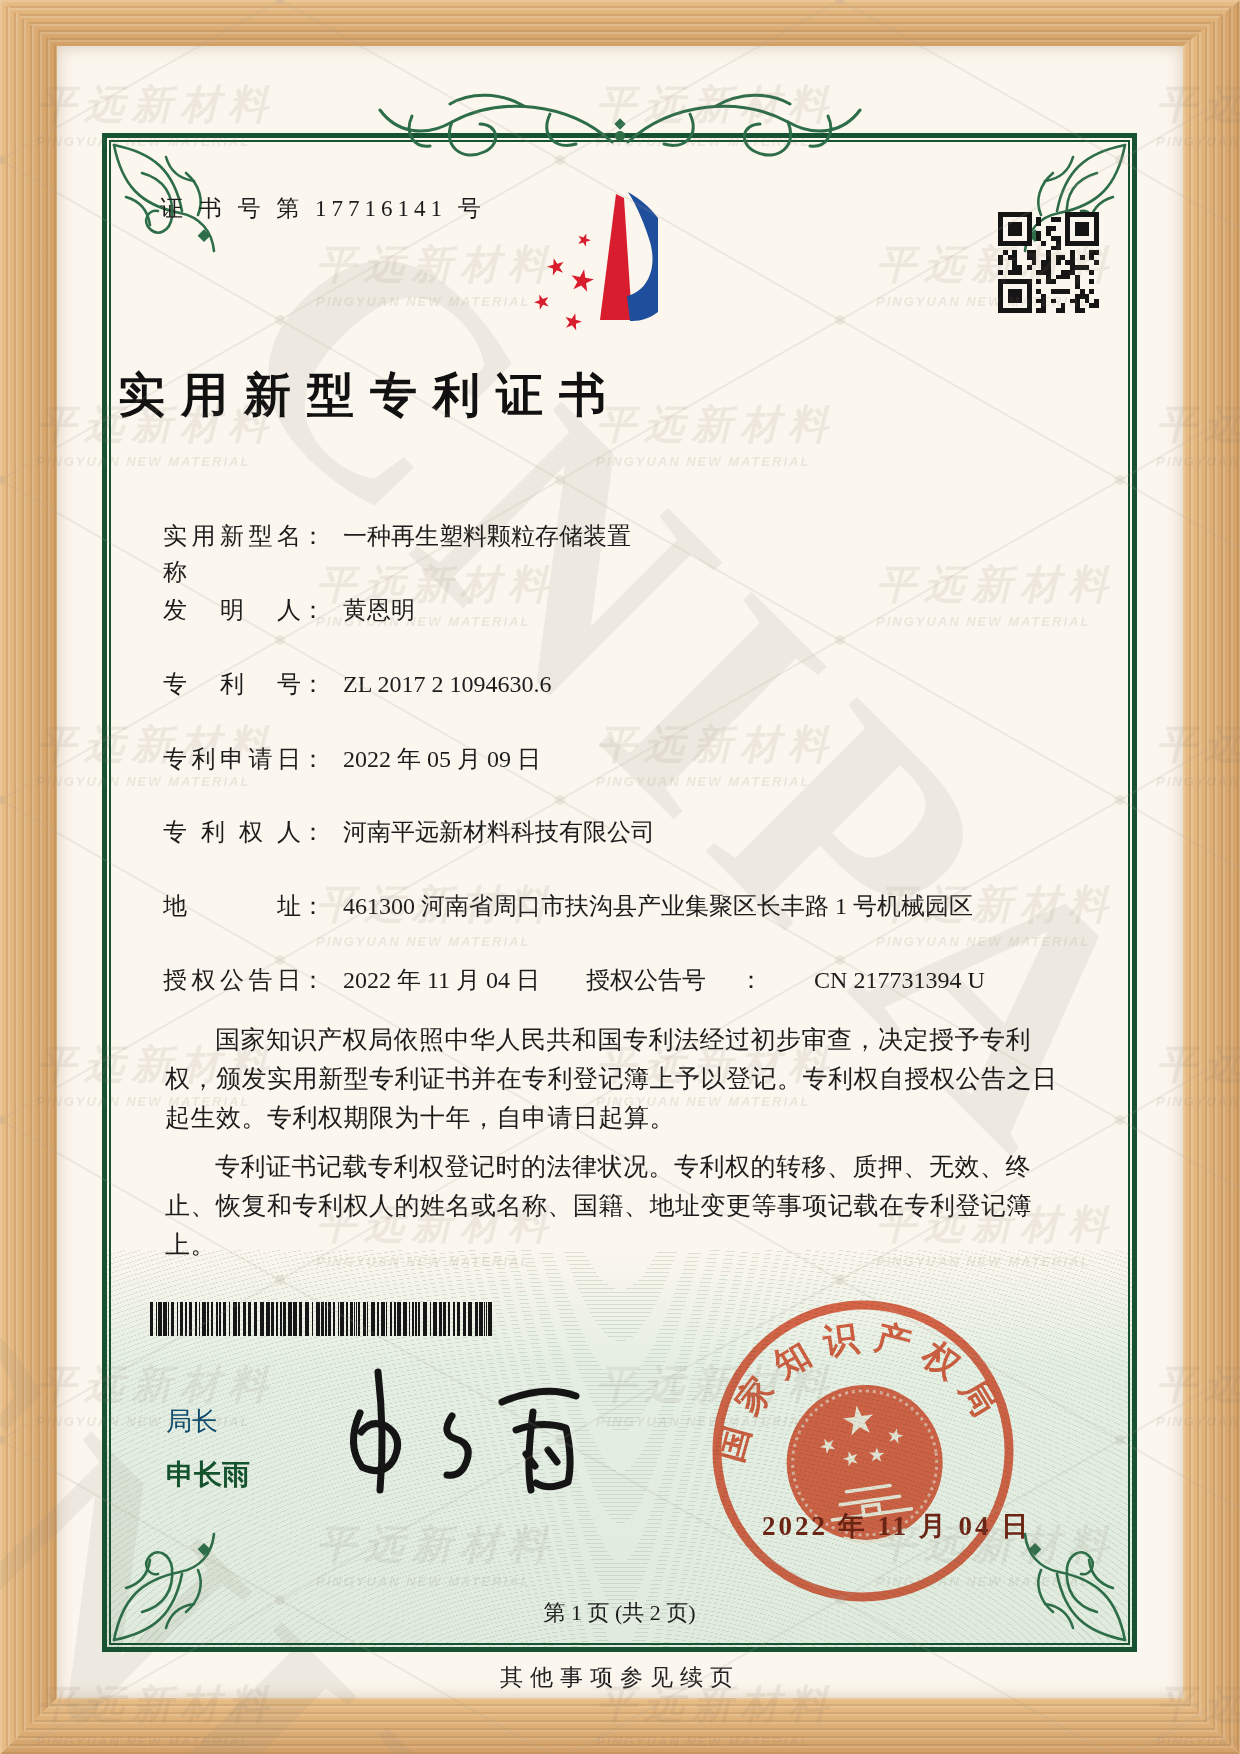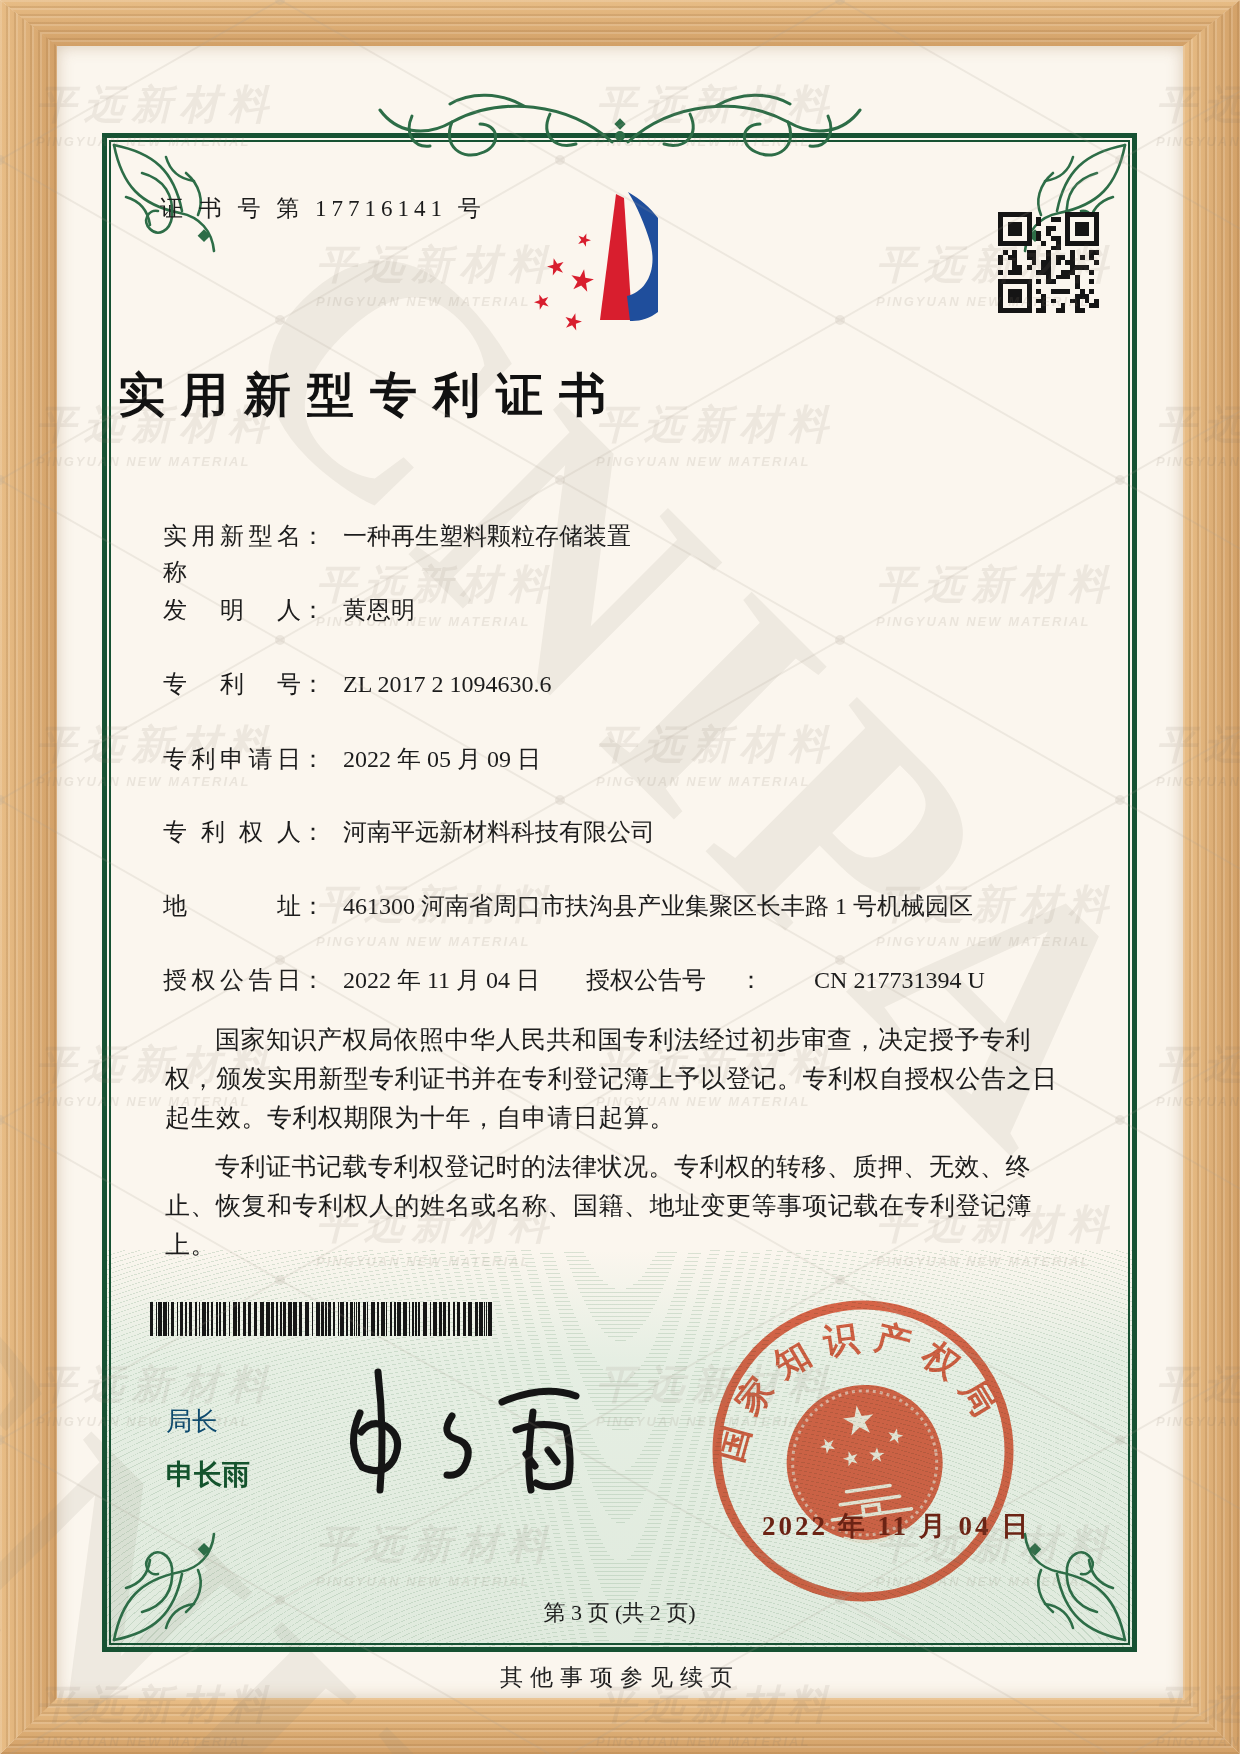--- a/index.html
+++ b/index.html
@@ -419,21 +419,21 @@
         <path d="M-22,26 h44"></path>
         <path d="M-30,38 h60"></path>
         <path d="M-40,52 h80"></path>
         <path d="M-8,52 v-9 h16 v9"></path>
         <path d="M-30,72 q30,14 60,0"></path>
       </g>
     </g>
   </svg>
   <div class="seal-date">2022 年 11 月 04 日</div>
 
-  <div class="page-no">第 3 页 (共 2 页)</div>
+  <div class="page-no">第 1 页 (共 2 页)</div>
   <div class="cont-note">其他事项参见续页</div>
 
   <svg class="wm-overlay" width="1240" height="1754" viewBox="0 0 1240 1754">
     <defs>
       <pattern id="wmpat" width="560" height="320" patternUnits="userSpaceOnUse">
         <g stroke="rgba(170,160,145,.30)" stroke-width="2">
           <path d="M0,160 L280,0 L560,160 L280,320 Z" fill="none"></path>
         </g>
         <g fill="rgba(170,160,145,.35)">
           <circle cx="0" cy="160" r="5"></circle>

